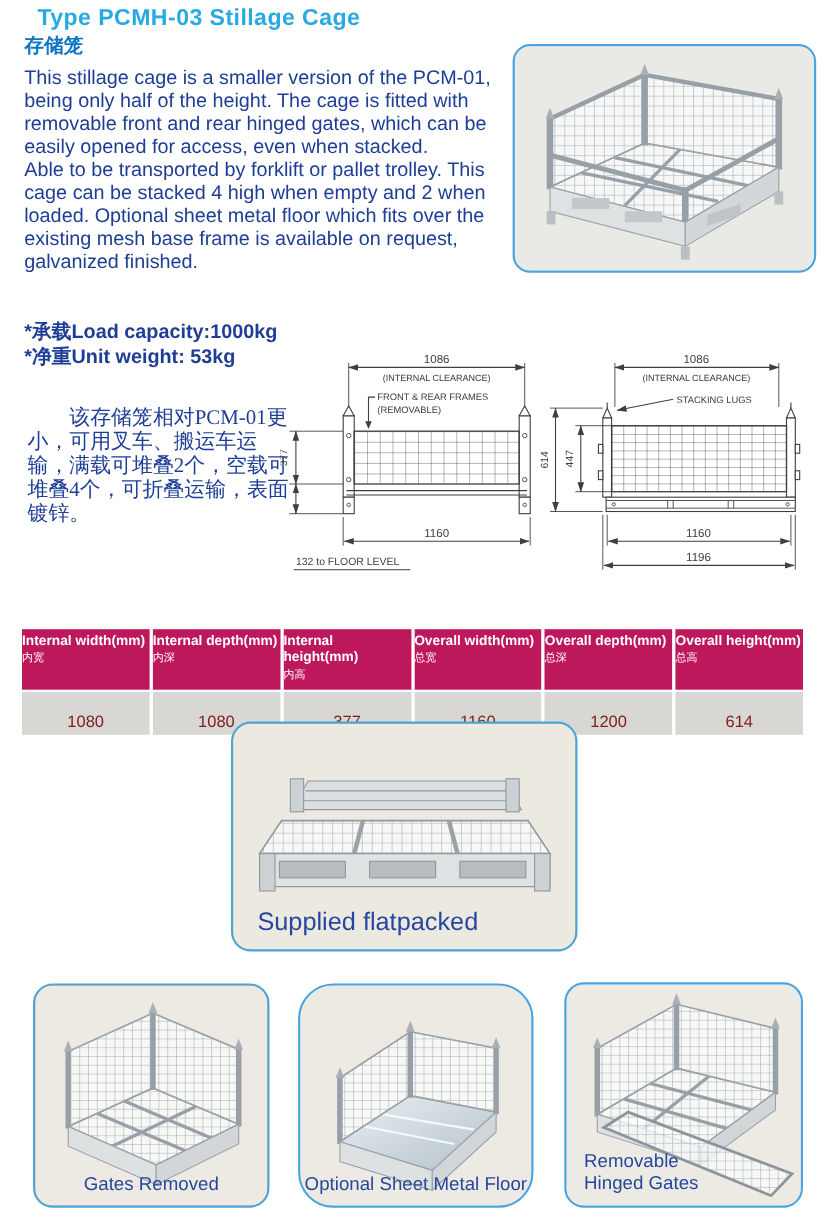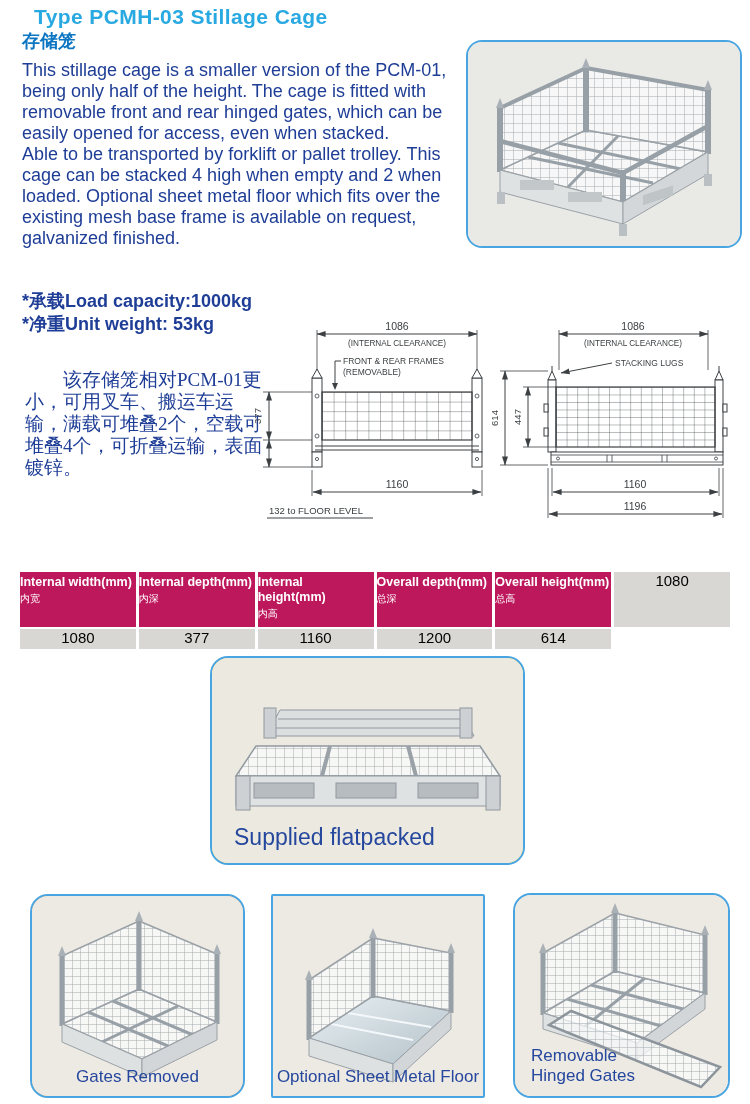--- a/index.html
+++ b/index.html
@@ -18,42 +18,42 @@
          line-height:23px;color:#1e3d96;}
   
   .cnpara{position:absolute;left:25px;top:369px;width:240px;font-size:19px;line-height:22px;
           color:#1e3d96;text-indent:2em;font-family:"Liberation Serif",serif;}
   
   .photo-box{position:absolute;border:2px solid #49a5e2;border-radius:16px;overflow:hidden;}
   .photo-box svg{display:block;}
   #photoMain{left:466px;top:40px;width:272px;height:204px;background:#e9e9e5;}
   #figFlat{left:210px;top:656px;width:311px;height:205px;background:#fde047;border-radius:18px;}
   #fig1{left:30px;top:894px;width:211px;height:200px;background:#fdba74;border-radius:18px;}
-  #fig2{left:271px;top:894px;width:210px;height:200px;background:#edeae3;border-radius:2px;}
+  #fig2{left:271px;top:894px;width:210px;height:200px;background:#edeae3;border-radius:32px;}
   #fig3{left:513px;top:893px;width:213px;height:201px;background:#edeae3;border-radius:18px;}
   .cap{position:absolute;color:#25479d;}
   #figFlat .cap{left:22px;bottom:12px;font-size:23px;}
   #fig1 .cap,#fig2 .cap{left:0;right:0;bottom:9px;text-align:center;font-size:17px;}
   #fig3 .cap{left:16px;bottom:10px;font-size:17px;line-height:20px;}
   
   .drawings{position:absolute;left:255px;top:310px;width:495px;height:222px;}
   .drawings text{fill:#3c4043;font-family:"Liberation Sans",sans-serif;}
   .dln{stroke:#3c4043;stroke-width:1;fill:none;}
   .thin{stroke:#3c4043;stroke-width:.8;fill:none;}
   .wfill{fill:#ffffff;stroke:#3c4043;stroke-width:1;}
   .num{font-size:10.5px;}
   .note{font-size:8.2px;}
   .call{font-size:8.5px;}
   
   .spec-table{position:absolute;left:20px;top:572px;width:710px;display:grid;
               grid-template-columns:repeat(6,1fr);gap:2px 3px;}
   .th{background:#be185d;color:#fff;text-align:left;padding:3px 0 4px;}
   .th .en{font-size:12.5px;font-weight:700;line-height:15px;}
   .th .cn{font-size:10px;line-height:18px;}
-  .td{background:#d8d7d3;color:#000000;text-align:center;font-size:15px;padding:0 0 3px;}
+  .td{background:#d8d7d3;color:#7f1d1d;text-align:center;font-size:15px;padding:19px 0 3px;}
   
   .tube{stroke:#98a0a7;fill:none;}
   .panelw{fill:#fbfcfc;fill-opacity:.72;stroke:none;}
 </style>
 </head>
 <body>
 
 <div class="page">
 
   <div class="title">Type PCMH-03 Stillage Cage</div>
@@ -233,20 +233,24 @@
       <div class="en">Internal width(mm)</div>
       <div class="cn">内宽</div>
     </div>
     <div class="th">
       <div class="en">Internal depth(mm)</div>
       <div class="cn">内深</div>
     </div>
     <div class="th">
       <div class="en">Internal height(mm)</div>
       <div class="cn">内高</div>
+    </div>
+    <div class="th">
+      <div class="en">Overall width(mm)</div>
+      <div class="cn">总宽</div>
     </div>
     <div class="th">
       <div class="en">Overall depth(mm)</div>
       <div class="cn">总深</div>
     </div>
     <div class="th">
       <div class="en">Overall height(mm)</div>
       <div class="cn">总高</div>
     </div>
     <div class="td">1080</div>

